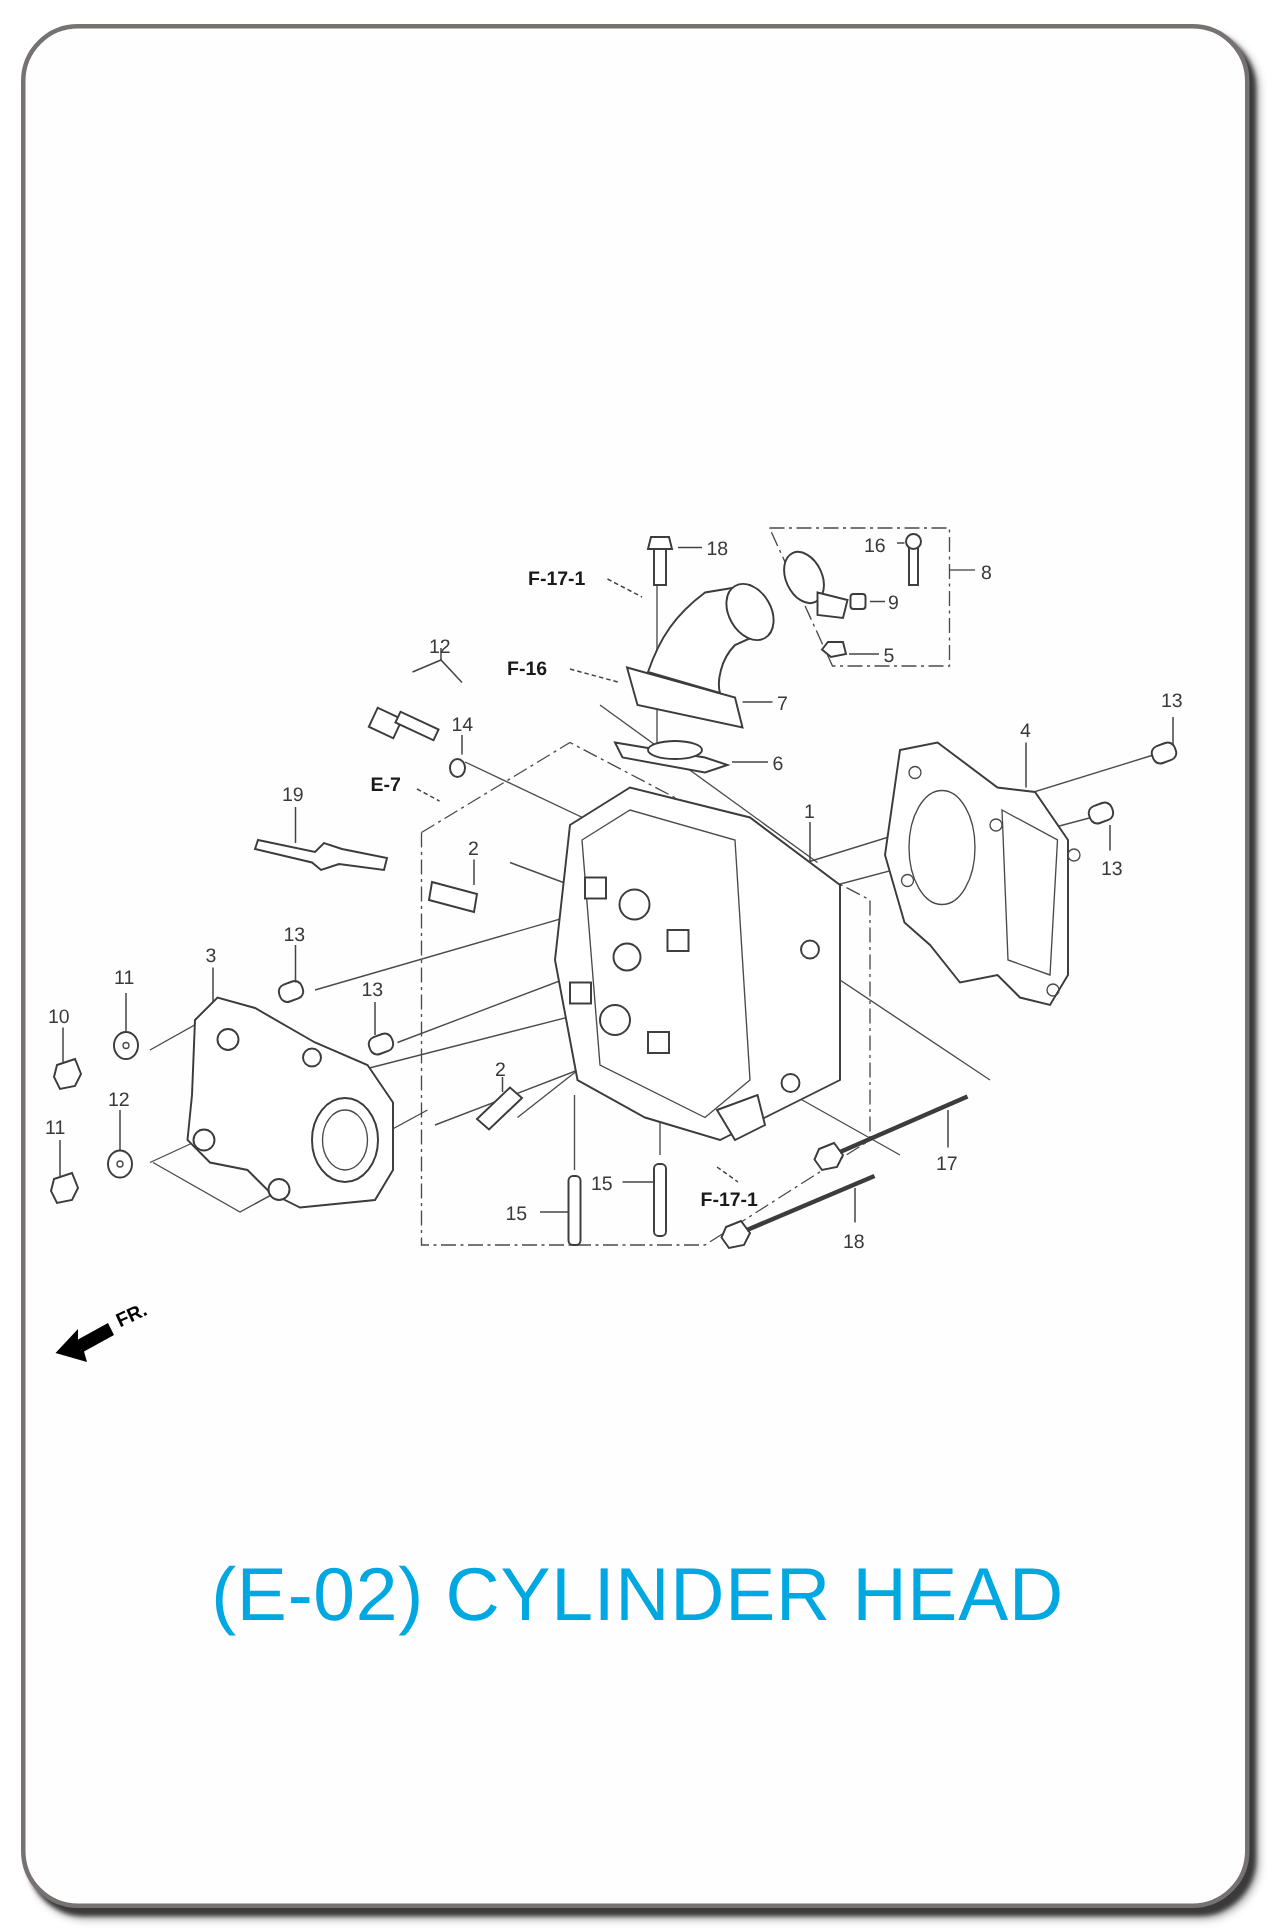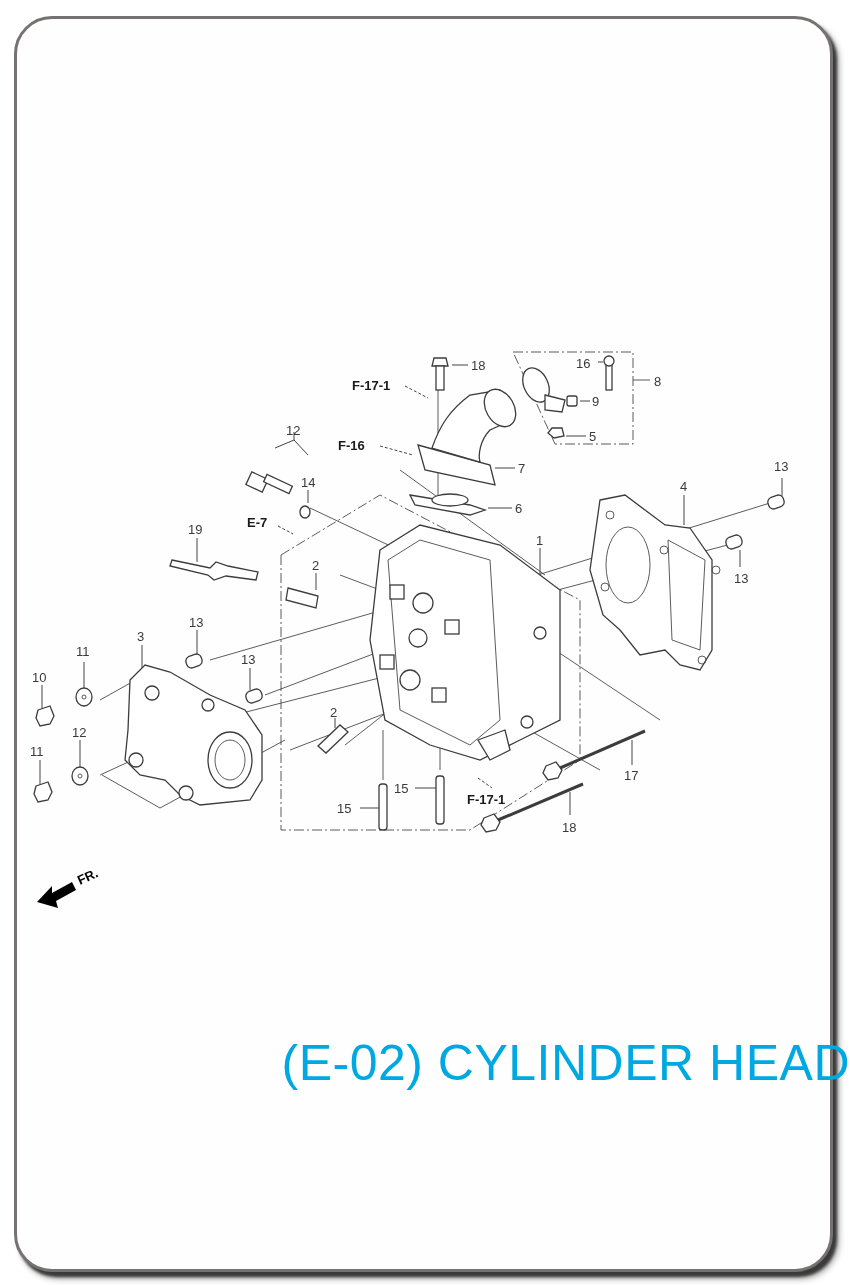--- a/index.html
+++ b/index.html
@@ -6,21 +6,21 @@
   body { width: 850px; height: 1285px; position: relative; overflow: hidden; font-family: "Liberation Sans", sans-serif; }
   .card {
     position: absolute; left: 14px; top: 16px; width: 813px; height: 1250px;
     background: #fefefe; border: 3px solid #767272; border-radius: 38px;
     box-shadow: 4px 5px 3px #3a3a3a, 6px 7px 6px rgba(0,0,0,0.35);
   }
   .diagram { position: absolute; left: 0; top: 0; width: 850px; height: 1285px; }
   .lbl { font-family: "Liberation Sans", sans-serif; font-size: 13px; fill: #3a3a3a; }
   .ref { font-family: "Liberation Sans", sans-serif; font-size: 13px; font-weight: bold; fill: #1a1a1a; }
   .title {
-    position: absolute; left: 0; width: 850px; top: 1034px; text-align: right;
+    position: absolute; left: 0; width: 850px; top: 1034px; text-align: center;
     font-family: "Liberation Sans", sans-serif; font-size: 50px; color: #00a8e1;
     letter-spacing: 0.5px;
   }
   .part { fill: #fff; stroke: #3c3c3c; stroke-width: 1.3; }
   .thin { fill: none; stroke: #4a4a4a; stroke-width: 0.9; }
   .dash { fill: none; stroke: #4a4a4a; stroke-width: 0.9; stroke-dasharray: 10 3 2 3; }
   .lead { fill: none; stroke: #444; stroke-width: 1; }
 </style>
 </head>
 <body>

